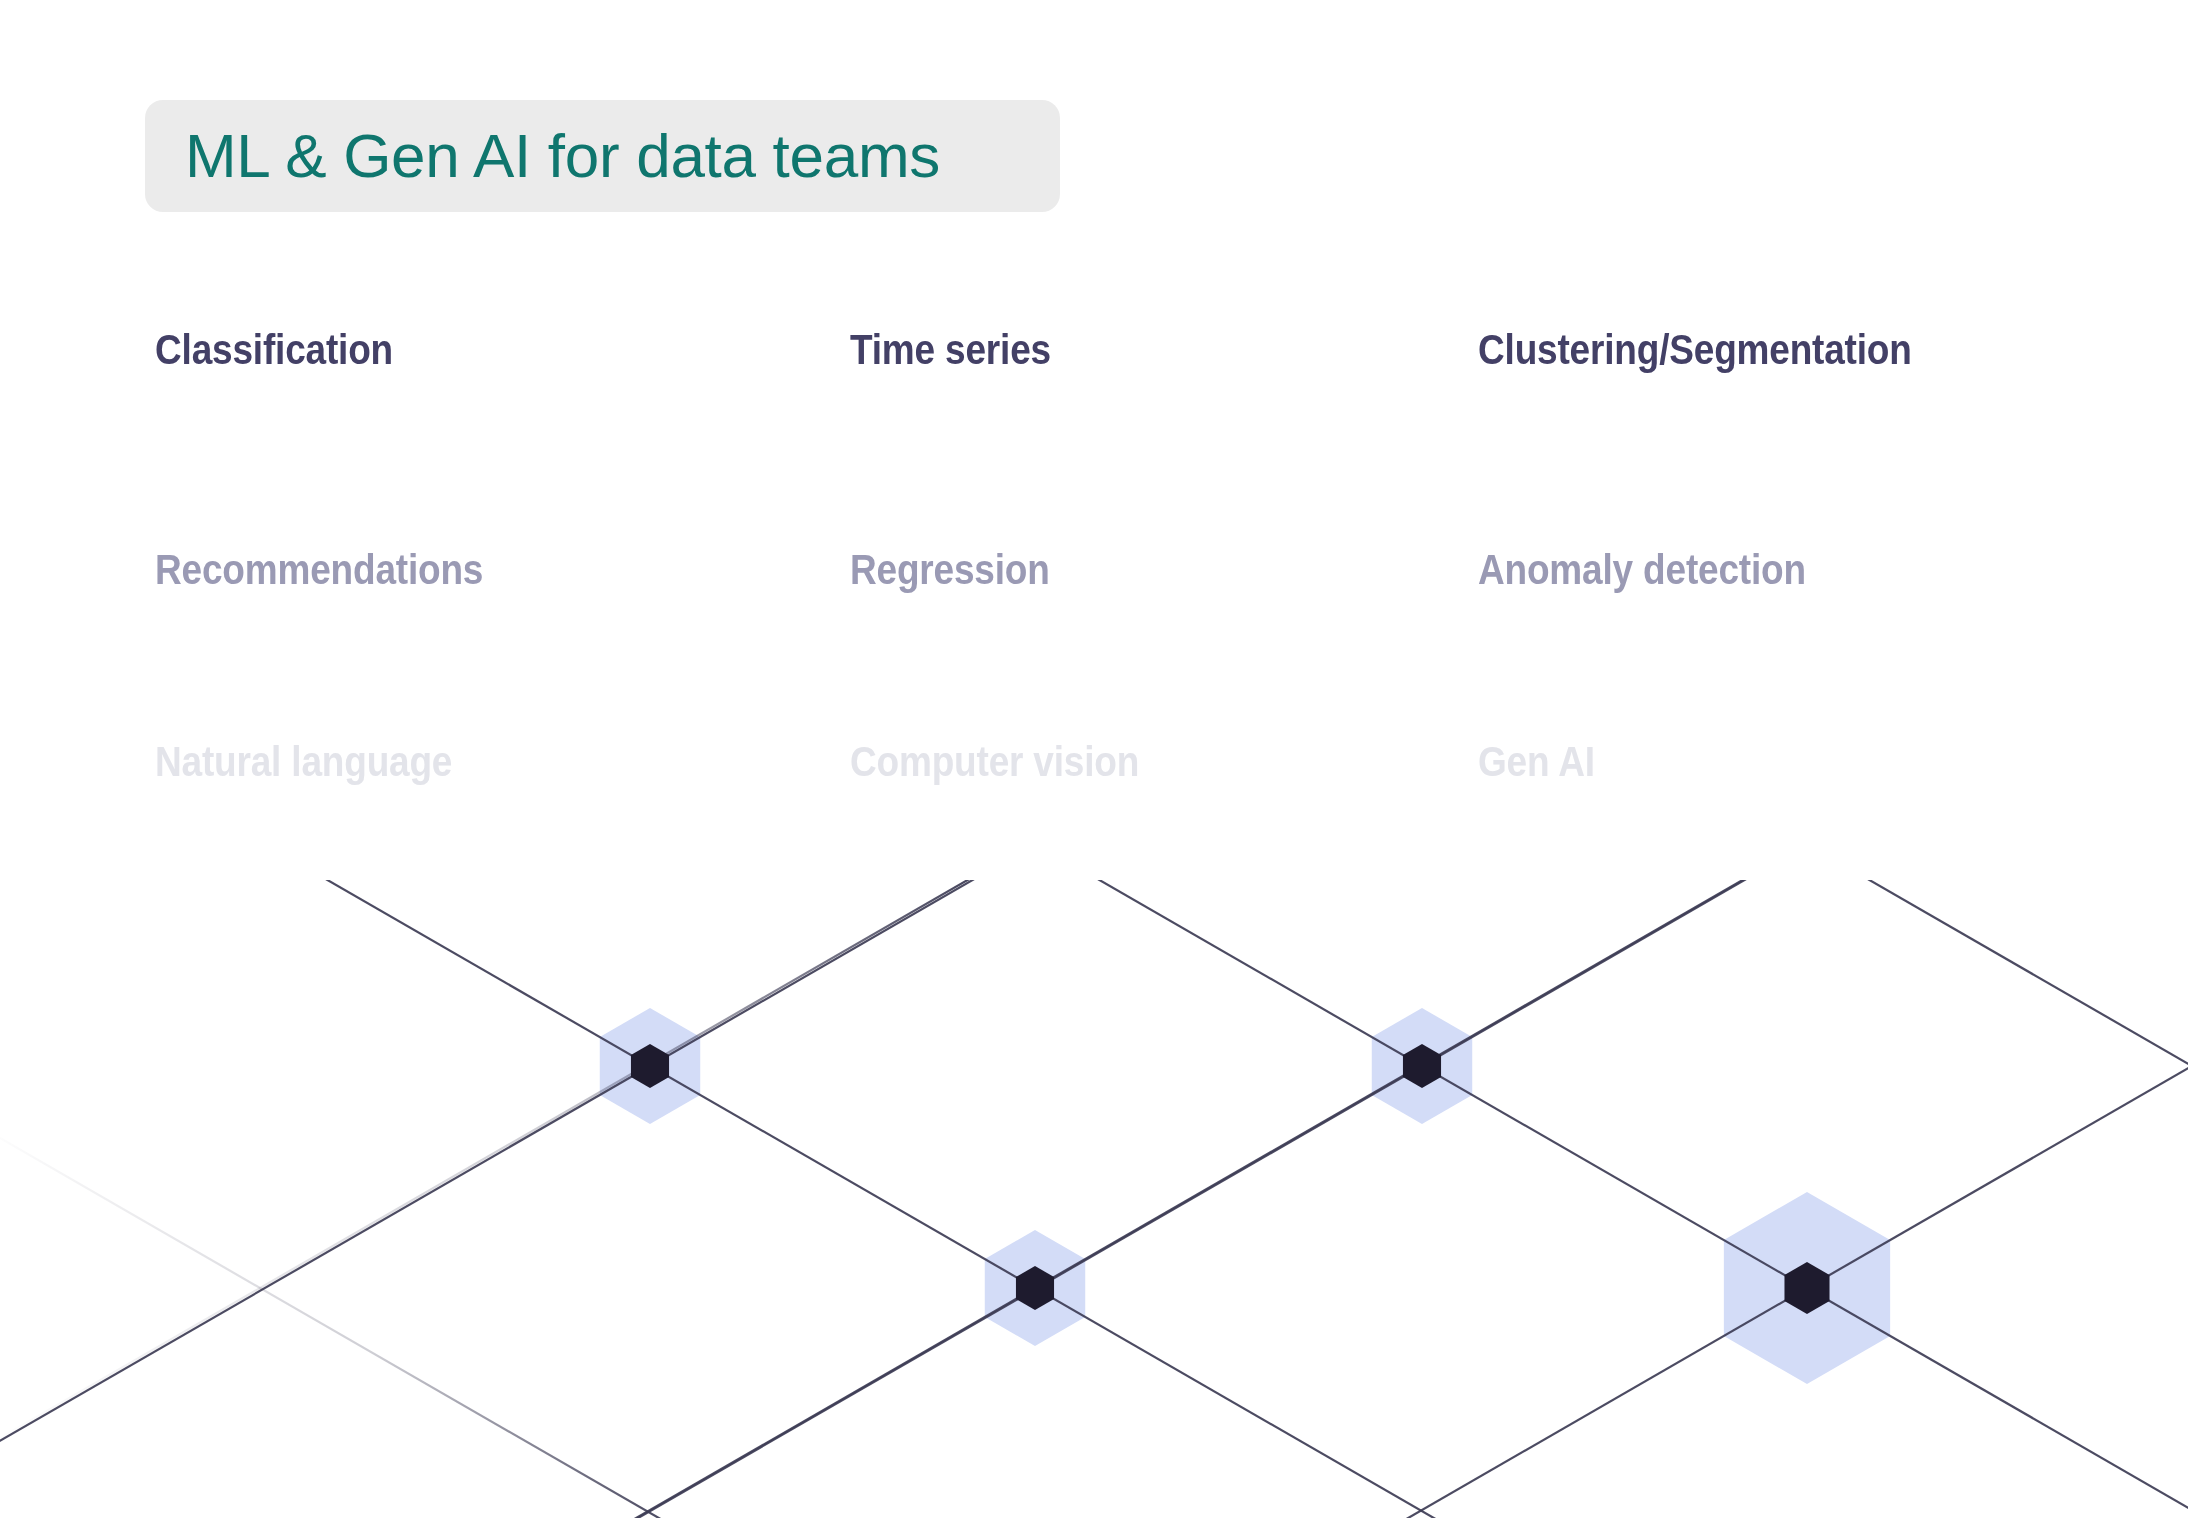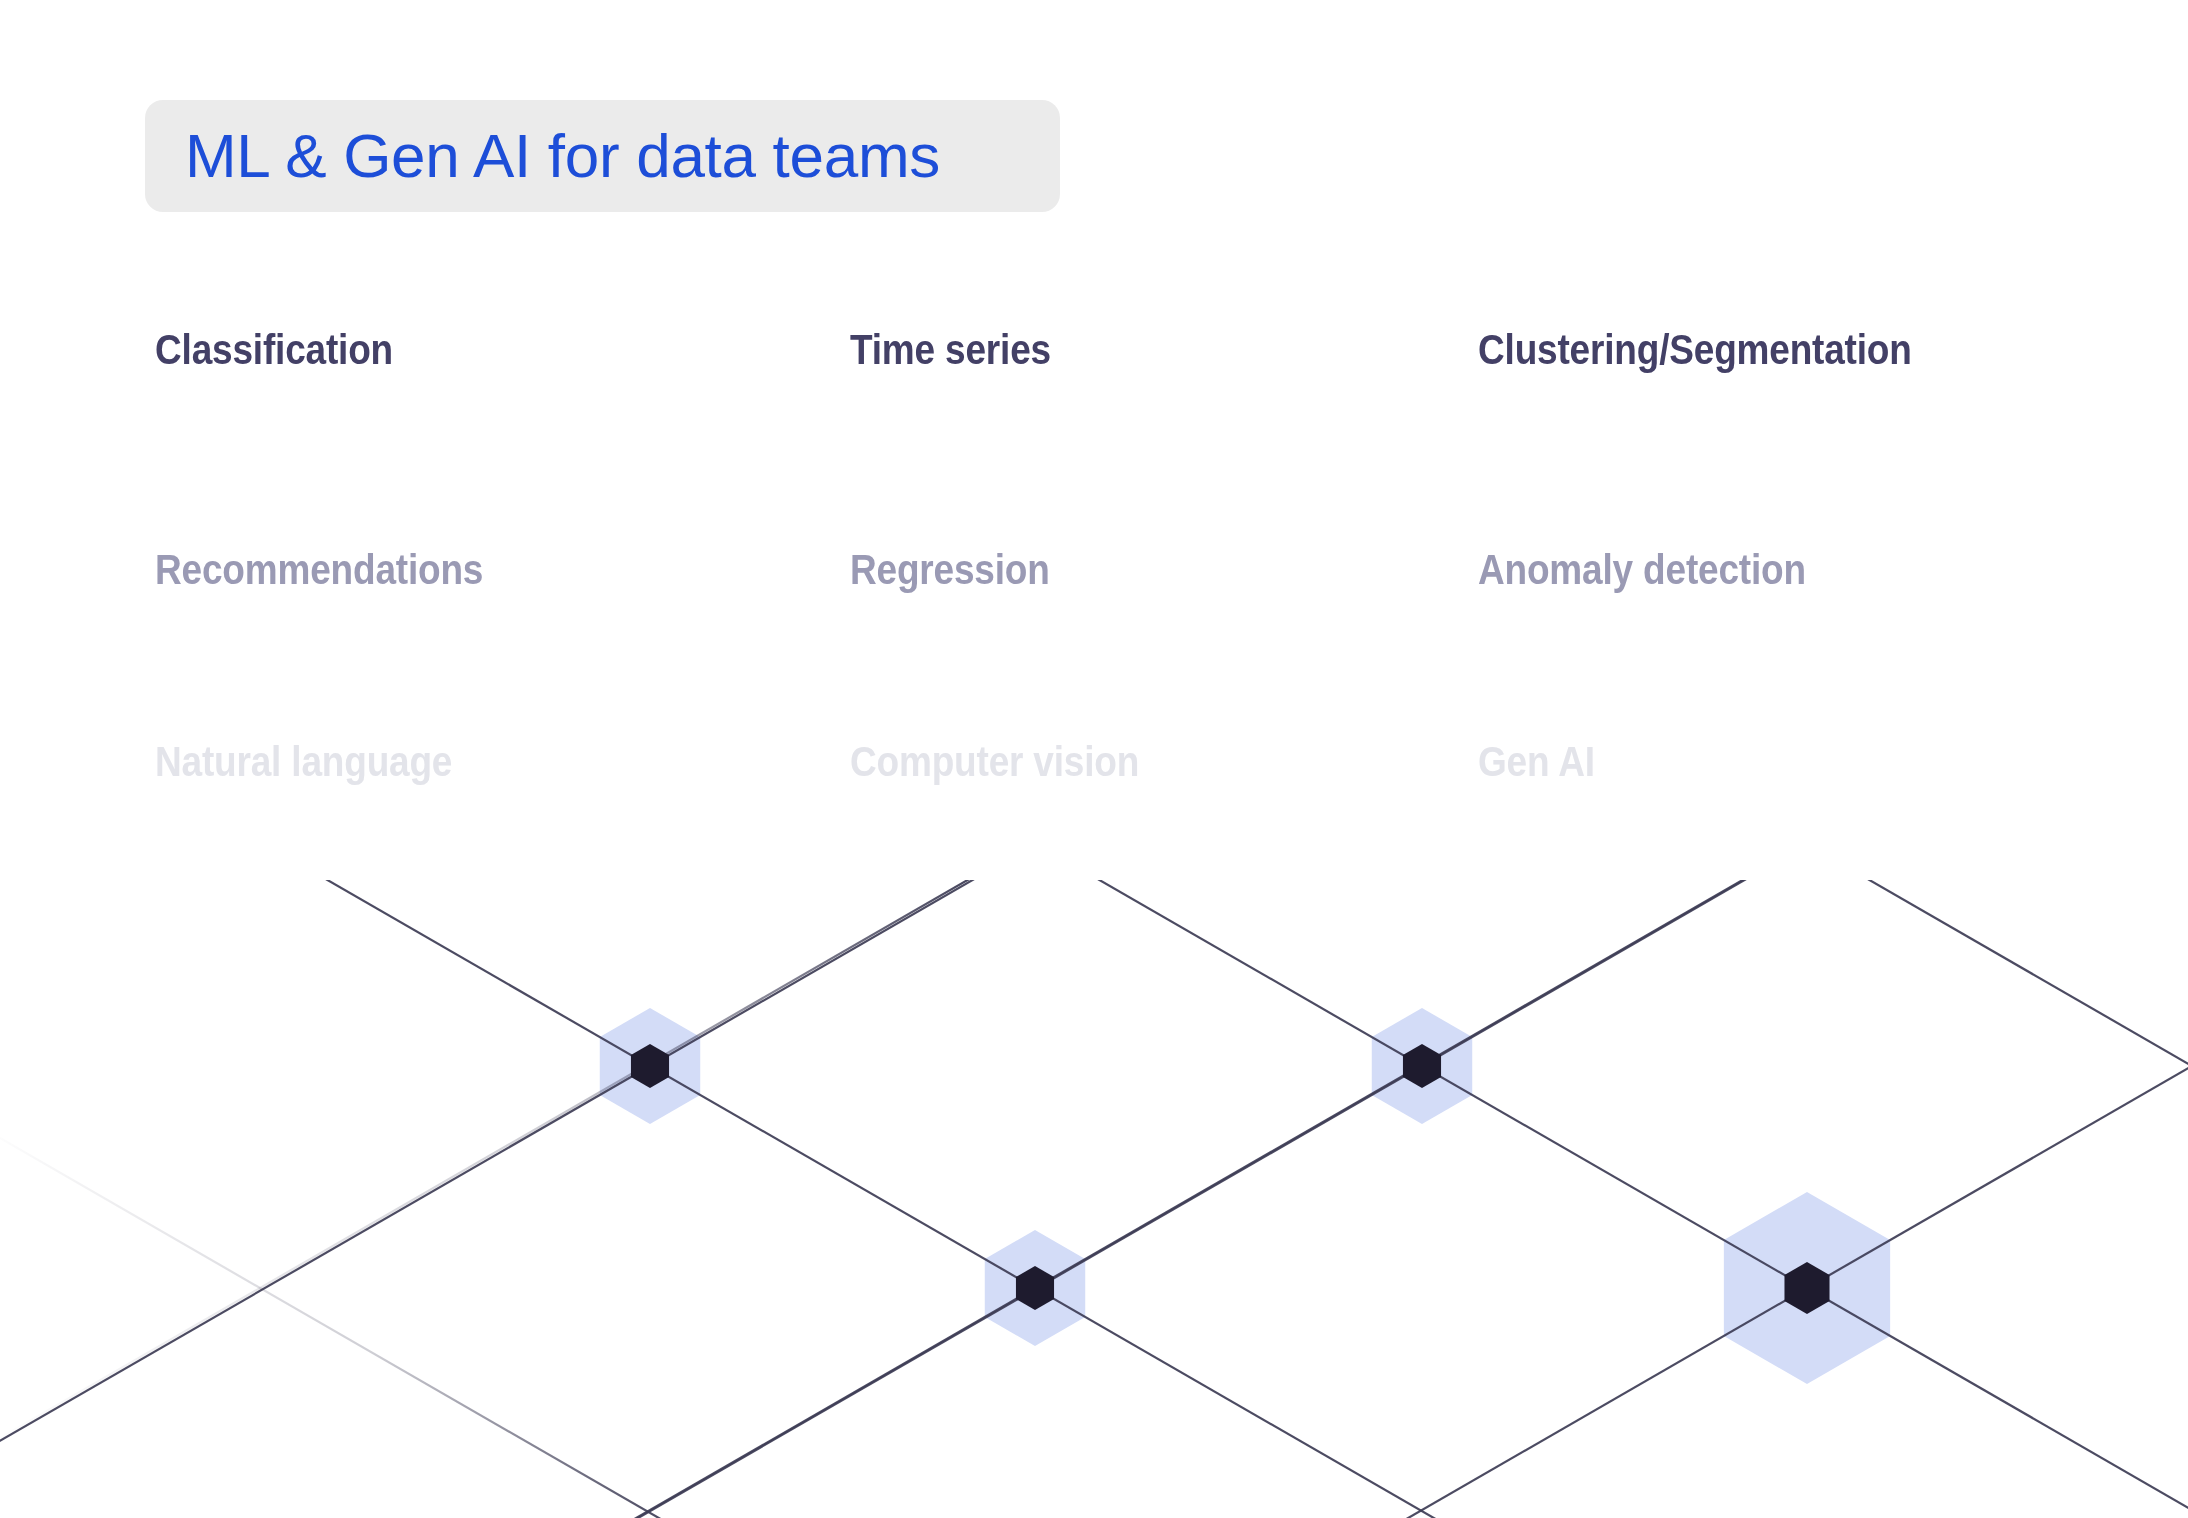--- a/index.html
+++ b/index.html
@@ -90,21 +90,21 @@
   .lattice svg {
     display: block;
   }
 </style>
 </head>
 <body>
 
 <div id="slide">
 
   <div class="title-pill" style="background: rgb(235, 235, 235);">
-    <span class="title-text" style="color: #1d4ed8;">ML &amp; Gen AI for data teams</span>
+    <span class="title-text" style="color: #0f766e;">ML &amp; Gen AI for data teams</span>
   </div>
 
   <div class="topic-grid">
 
     <div class="topic-cell col-0 row-0 tier-1" style="color: rgb(67, 64, 102);">Classification</div>
     <div class="topic-cell col-0 row-1 tier-2" style="color: rgb(154, 154, 180);">Recommendations</div>
     <div class="topic-cell col-0 row-2 tier-3" style="color: rgb(227, 228, 234);">Natural language</div>
 
     <div class="topic-cell col-1 row-0 tier-1" style="color: rgb(67, 64, 102);">Time series</div>
     <div class="topic-cell col-1 row-1 tier-2" style="color: rgb(154, 154, 180);">Regression</div>

